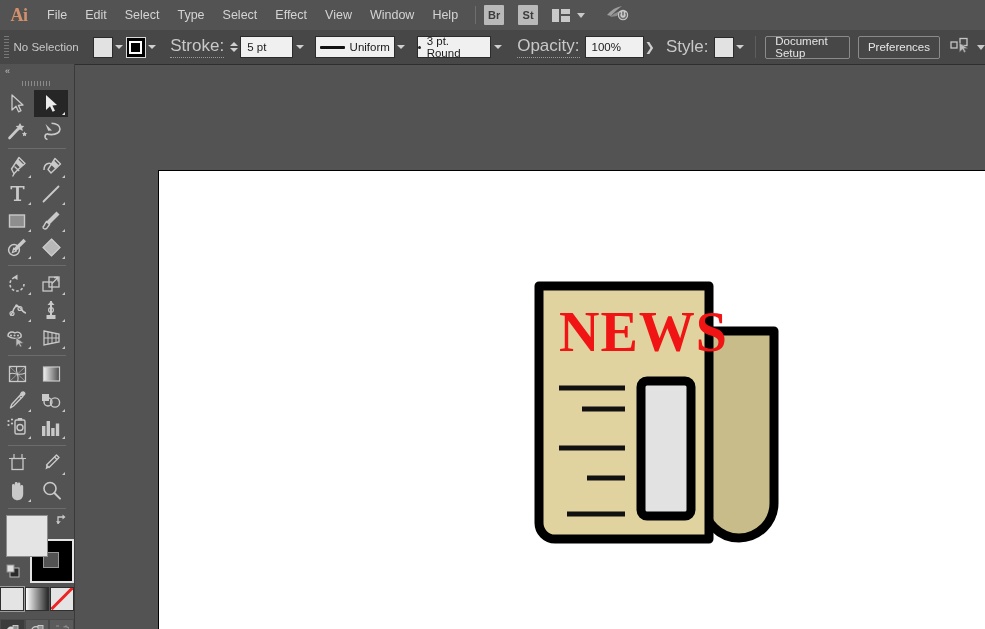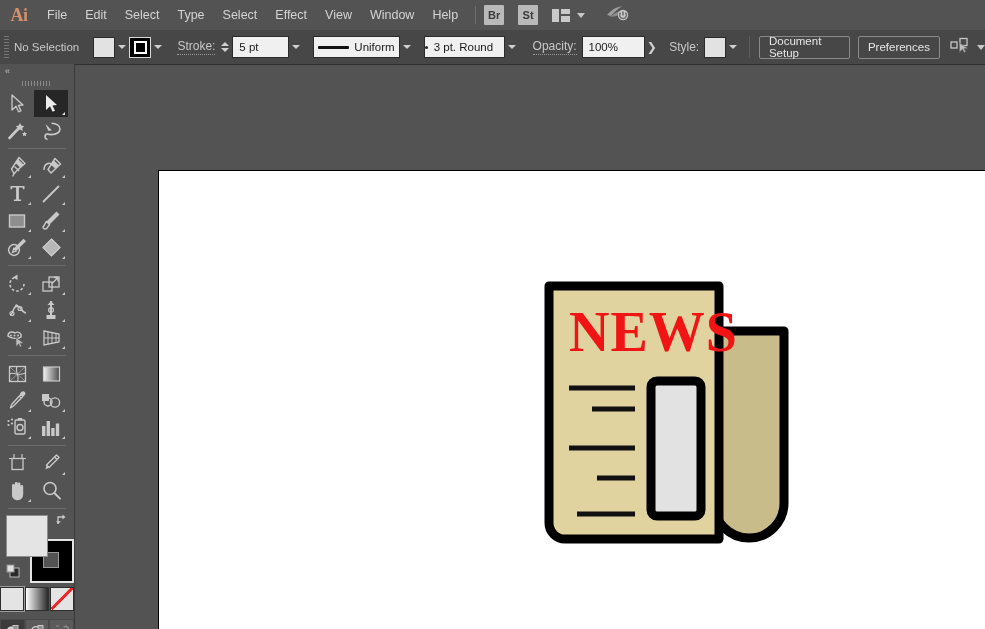--- a/index.html
+++ b/index.html
@@ -47,21 +47,21 @@
   .controlbar{
     position:absolute;left:0;top:30px;width:985px;height:34px;
     background:#474747;border-bottom:1px solid #2e2e2e;
     display:flex;align-items:center;
   }
   .grip{
     width:6px;height:22px;margin:0 5px 0 4px;
     background:repeating-linear-gradient(to bottom,#777 0,#777 1px,#474747 1px,#474747 3px);
   }
   .cb-label{color:#c8c8c8;font-size:11.5px;margin-right:14px;white-space:nowrap;}
-  .cb-sub{color:#c8c8c8;font-size:12px;margin:0 5px 0 4px;white-space:nowrap;}
+  .cb-sub{color:#c8c8c8;font-size:17px;margin:0 5px 0 4px;white-space:nowrap;}
   .cb-sub.dotted{border-bottom:1px dotted #9a9a9a;padding-bottom:1px;}
   .swatch{
     width:24px;height:19px;border:1px solid #2b2b2b;background:#e2e2e2;
   }
   .swatch.stroke{
     background:#000;display:flex;align-items:center;justify-content:center;border:1px solid #d8d8d8;
   }
   .swatch.stroke .inner{width:9px;height:9px;border:2px solid #fff;background:#000;}
   .drop{
     width:17px;height:21px;background:#474747;display:flex;align-items:center;justify-content:center;
@@ -163,21 +163,21 @@
   .mode.dim svg{opacity:.45;}
 
   
   .canvas{
     position:absolute;left:75px;top:92px;width:910px;height:537px;background:#535353;overflow:hidden;
   }
   .artboard{
     position:absolute;left:83px;top:78px;width:852px;height:480px;
     background:#ffffff;border:1px solid #000;
   }
-  .art{position:absolute;left:380px;top:100px;}
+  .art{position:absolute;left:370px;top:100px;}
 </style>
 </head>
 <body>
 
 <div class="app">
 
   <div class="menubar">
     <div class="ai-logo">Ai</div>
 
     <div class="menu-item">File</div>

